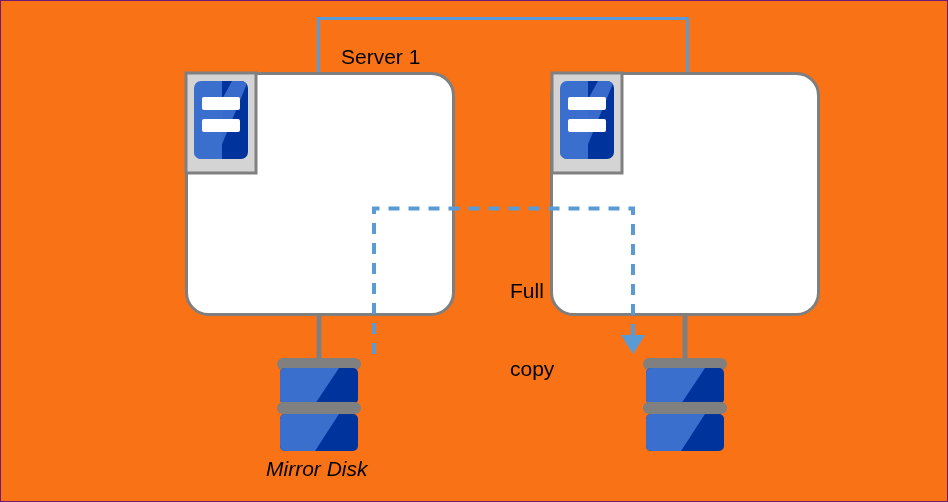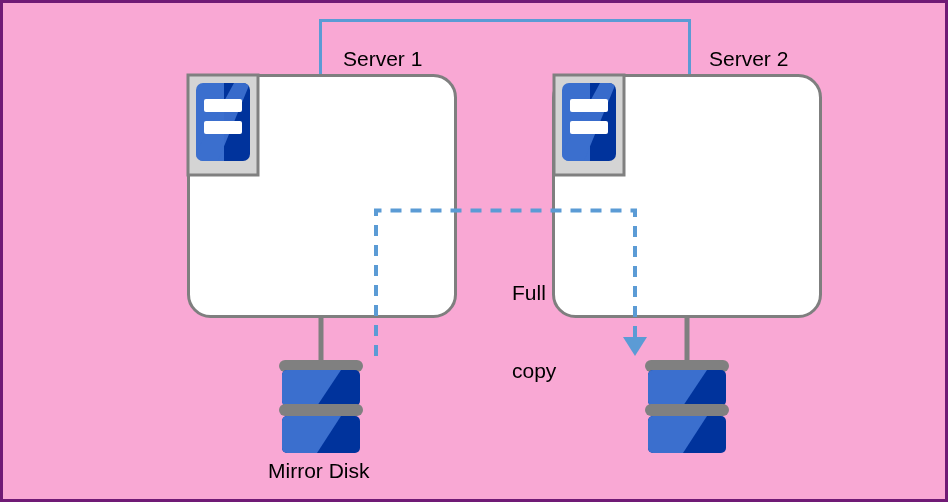--- a/index.html
+++ b/index.html
@@ -4,22 +4,22 @@
 <style>
   html, body {
     margin: 0;
     padding: 0;
     background: #ffffff;
   }
   #canvas {
     position: relative;
     width: 948px;
     height: 502px;
-    background: #f9a8d4;
-    border: 3px solid #701a75;
+    background: #f97316;
+    border: 1px solid #701a75;
     box-sizing: border-box;
     overflow: hidden;
     font-family: "Liberation Sans", sans-serif;
   }
   #diagram-svg {
     position: absolute;
     left: 0;
     top: 0;
     width: 948px;
     height: 502px;
@@ -28,21 +28,21 @@
     position: absolute;
     color: #000000;
     font-family: "Liberation Sans", sans-serif;
     font-size: 21px;
     line-height: 26px;
     white-space: pre;
     user-select: none;
   }
   .lbl-server1 { left: 340px; top: 43px; }
   .lbl-server2 { left: 706px; top: 43px; }
-  .lbl-mirror  { left: 265px; top: 455px; }
+  .lbl-mirror  { left: 265px; top: 455px; font-style: italic; }
   .lbl-full    { left: 473px; top: 225px; text-align: left; margin-left: 36px; }
 </style>
 </head>
 <body>
 
 <div id="canvas">
 
   <svg id="diagram-svg" viewBox="0 0 948 502">
     <defs>
       <linearGradient id="gradIconBlue" x1="0" y1="0" x2="1" y2="0">
@@ -138,21 +138,20 @@
     </g>
 
     <g>
       <path d="M 373 353 L 373 207.5 L 632 207.5 L 632 338" fill="none" stroke="#5b9bd5" stroke-width="4" stroke-dasharray="11 9" stroke-linecap="butt"></path>
       <polygon points="620,334 644,334 632,353" fill="#5b9bd5"></polygon>
     </g>
   </svg>
 
   <div class="lbl lbl-server1">Server 1</div>
 
-  <div class="lbl lbl-server2">Server 2</div>
 
   <div class="lbl lbl-mirror">Mirror Disk</div>
 
   <div class="lbl lbl-full">
     <div>Full</div>
     <div>copy</div>
   </div>
 
 </div>
 

